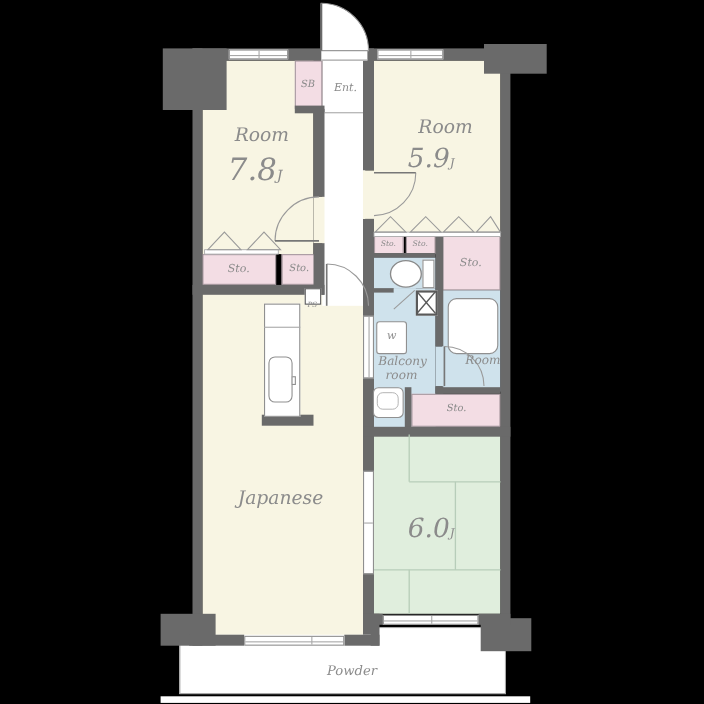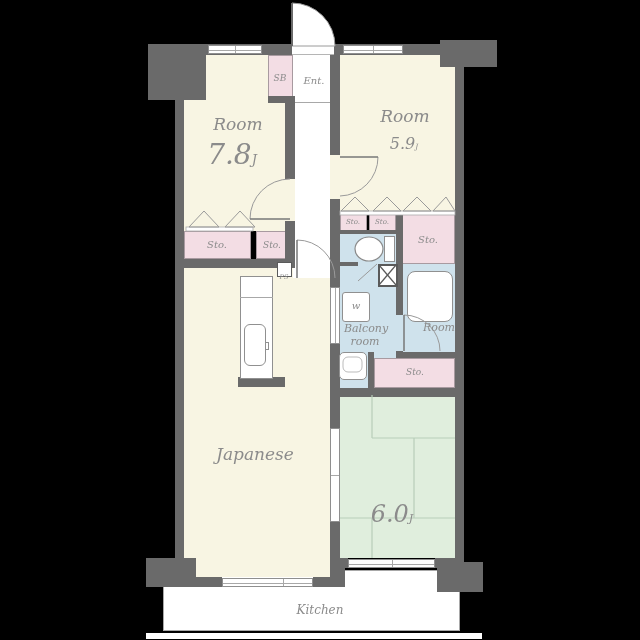--- a/index.html
+++ b/index.html
@@ -152,31 +152,31 @@
       <line x1="372" y1="438" x2="455" y2="438"></line>
       <line x1="414" y1="438" x2="414" y2="518"></line>
       <line x1="340" y1="518" x2="455" y2="518"></line>
       <line x1="372" y1="518" x2="372" y2="558"></line>
     </g>
   </svg>
 
   <div class="lbl" style="left:238px;top:124px;font-size:17px">Room</div>
   <div class="lbl" style="left:232px;top:155px;font-size:28px"><span>7.8</span><span class="unit">J</span></div>
   <div class="lbl" style="left:405px;top:116px;font-size:17px">Room</div>
-  <div class="lbl" style="left:404px;top:144px;font-size:16px"><span>5.9</span><span class="unit">J</span></div>
+  <div class="lbl" style="left:392px;top:144px;font-size:24px"><span>5.9</span><span class="unit">J</span></div>
   <div class="lbl" style="left:280px;top:78px;font-size:9px">SB</div>
   <div class="lbl" style="left:314px;top:81px;font-size:10px">Ent.</div>
   <div class="lbl" style="left:217px;top:245px;font-size:10px">Sto.</div>
   <div class="lbl" style="left:272px;top:245px;font-size:9px">Sto.</div>
   <div class="lbl" style="left:353px;top:222px;font-size:7px">Sto.</div>
   <div class="lbl" style="left:382px;top:222px;font-size:7px">Sto.</div>
   <div class="lbl" style="left:428px;top:240px;font-size:10px">Sto.</div>
   <div class="lbl" style="left:284px;top:277px;font-size:6.5px">PS</div>
   <div class="lbl" style="left:356px;top:306px;font-size:10px">w</div>
   <div class="lbl" style="left:366px;top:328px;font-size:11px">Balcony</div>
   <div class="lbl" style="left:365px;top:341px;font-size:11px">room</div>
   <div class="lbl" style="left:439px;top:327px;font-size:11px">Room</div>
   <div class="lbl" style="left:415px;top:372px;font-size:9px">Sto.</div>
   <div class="lbl" style="left:255px;top:454px;font-size:17px">Japanese</div>
-  <div class="lbl" style="left:392px;top:514px;font-size:24px"><span>6.0</span><span class="unit">J</span></div>
-  <div class="lbl" style="left:320px;top:610px;font-size:12px">Kitchen</div>
+  <div class="lbl" style="left:392px;top:480px;font-size:24px"><span>6.0</span><span class="unit">J</span></div>
+  <div class="lbl" style="left:320px;top:610px;font-size:12px">Powder</div>
 
 </div>
 
 </body></html>

